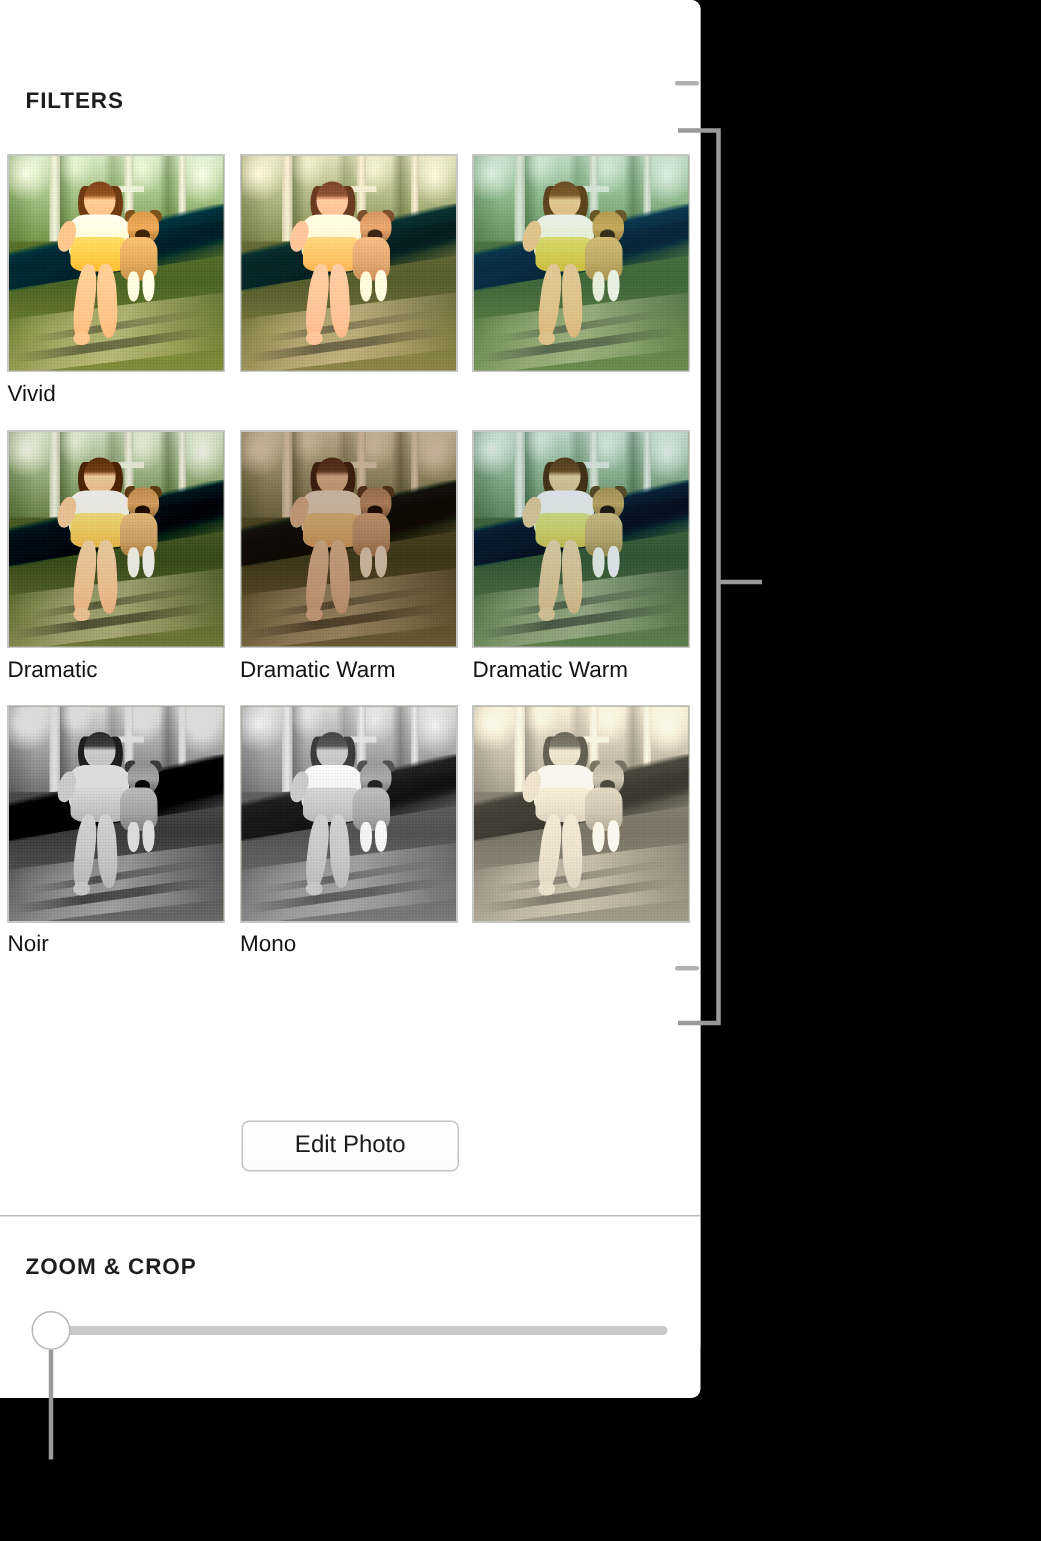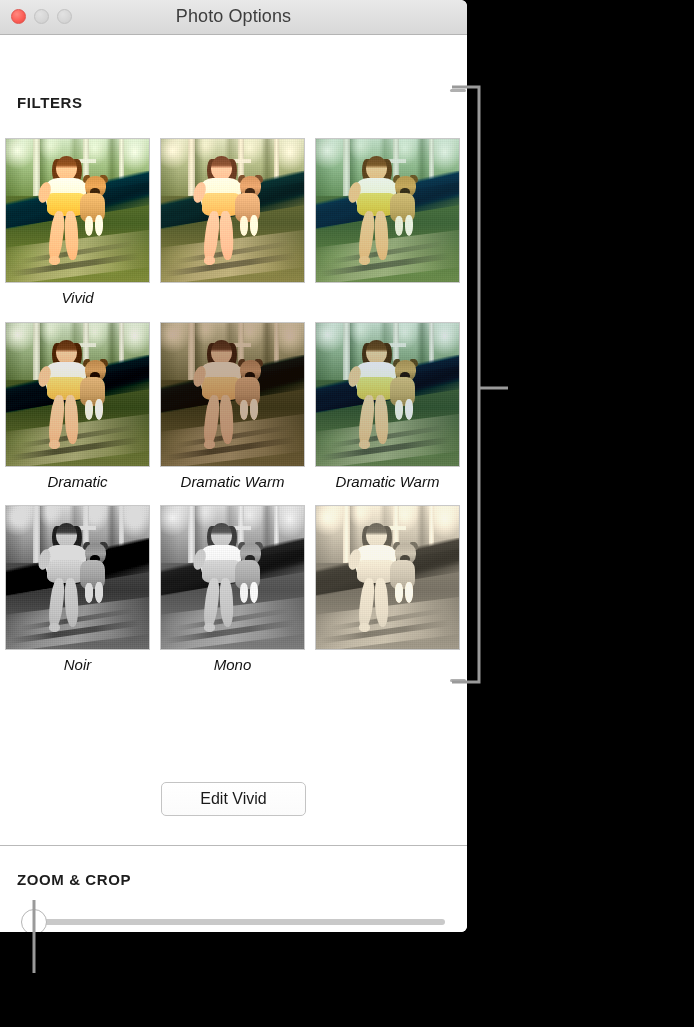--- a/index.html
+++ b/index.html
@@ -107,27 +107,26 @@
     width: 145px;
     height: 145px;
     border: 1px solid #c8c8c8;
     box-sizing: border-box;
     overflow: hidden;
     position: relative;
     background: #7e8a63;
     cursor: pointer;
   }
   .filter-label {
-    text-align: center;
+    text-align: left;
     font-size: 15px;
     color: #121212;
     line-height: 23px;
     padding-top: 3px;
     width: 145px;
-    font-style: italic;
   }
   .row-gap-1 { height: 13px; }
   .row-gap-2 { height: 12px; }
 
   
   .photo { position: absolute; inset: 0; }
   .ph-sky {
     position: absolute; left: 0; top: 0; width: 100%; height: 42%;
     background: linear-gradient(to bottom, #c9d4c0 0%, #9fb08d 45%, #74855c 100%);
   }
@@ -364,28 +363,20 @@
     width: 694px;
     height: 1027px;
     pointer-events: none;
   }
 </style>
 </head>
 <body>
 
 <div class="window">
 
-  <div class="titlebar">
-    <div class="traffic">
-      <span class="light close"></span>
-      <span class="light min"></span>
-      <span class="light max"></span>
-    </div>
-    <div class="window-title">Photo Options</div>
-  </div>
 
   <div class="content">
 
     <div class="section-title filters">FILTERS</div>
 
     <div class="filter-grid">
 
       <div class="filter-row r1">
         <div class="filter-cell">
           <div class="thumb fx-vivid">
@@ -729,21 +720,21 @@
               <div class="ph-dog-paw-l"></div>
                 <div class="ph-dog-paw-r"></div>
               <div class="ph-grain"></div>
             </div>
             <div class="ph-tint"></div>
           </div>
         </div>
       </div>
     </div>
 
-    <button class="edit-photo-btn">Edit Vivid</button>
+    <button class="edit-photo-btn">Edit Photo</button>
 
     <div class="divider"></div>
 
     <div class="section-title zoomcrop">ZOOM &amp; CROP</div>
 
     <div class="slider-wrap">
       <div class="slider-track"></div>
       <div class="slider-knob"></div>
     </div>
 

